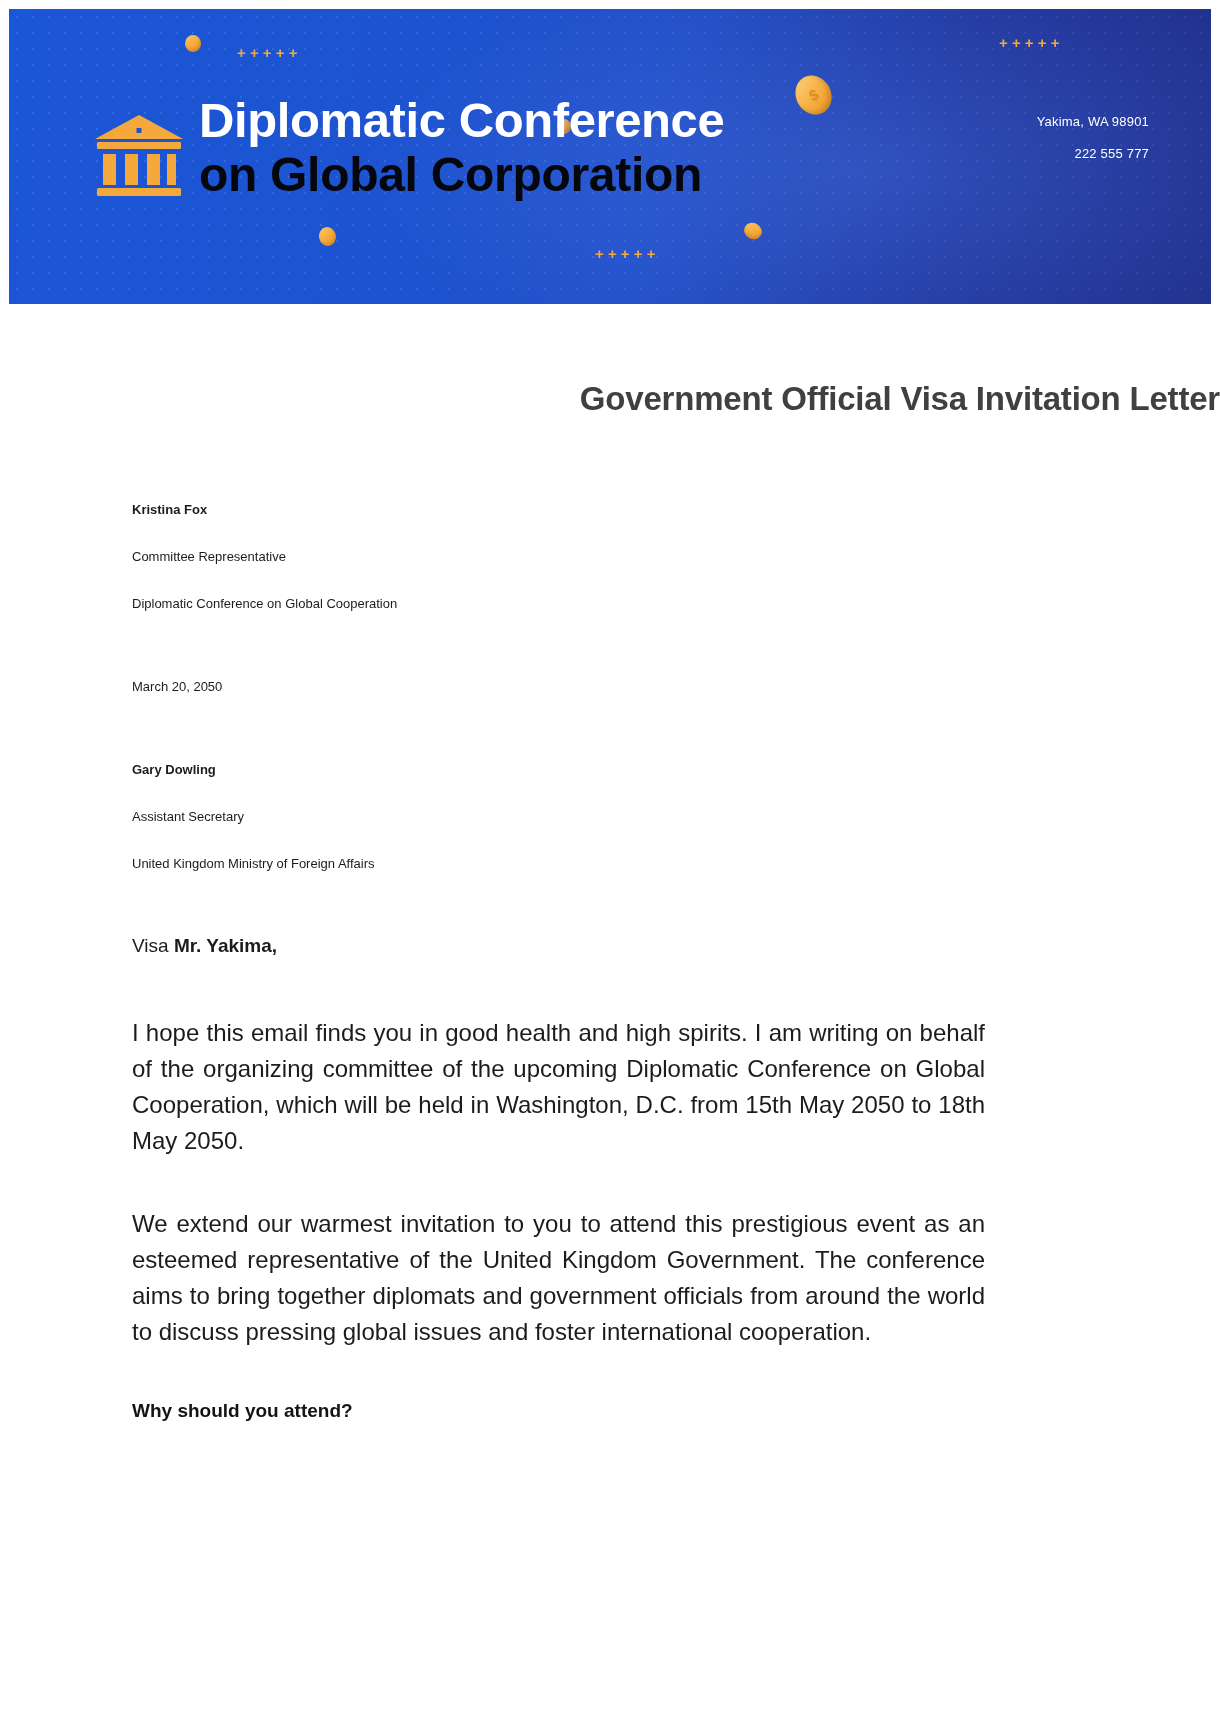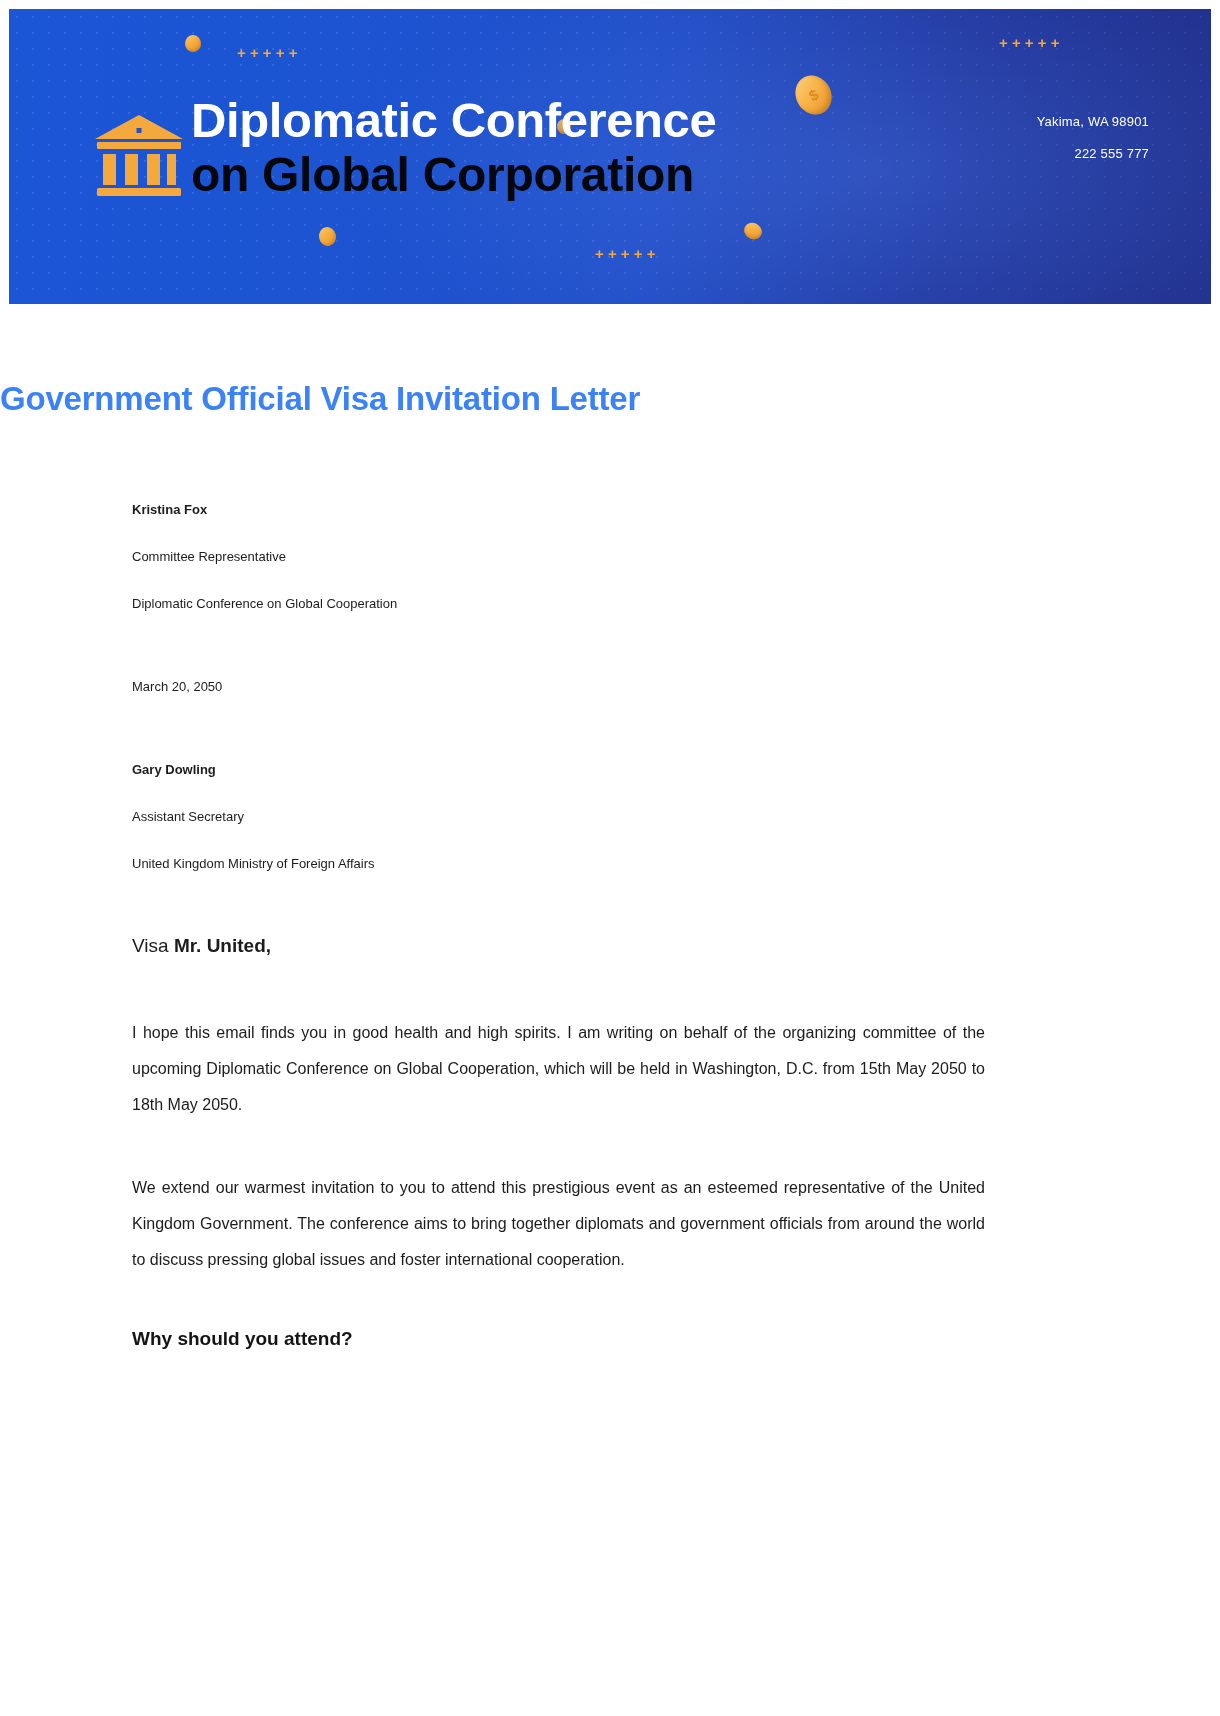--- a/index.html
+++ b/index.html
@@ -56,62 +56,62 @@
     content:"$";
     position:absolute; left:0; right:0; top:50%; transform:translateY(-50%);
     text-align:center; font-size:15px; color:#D98A22; font-weight:700;
     font-family:"Liberation Sans", sans-serif;
   }
 
   
   .bank-icon { position:absolute; left:84px; top:104px; width:92px; height:86px; }
 
   
-  .banner-title-wrap { position:absolute; left:182px; top:84px; width:660px; }
+  .banner-title-wrap { position:absolute; left:190px; top:84px; width:660px; }
   .banner-line1 {
     font-size:49px; line-height:55px; font-weight:700; color:#ffffff;
     letter-spacing:-0.4px;
   }
   .banner-line2 {
     font-size:48px; line-height:50px; font-weight:700; color:#05070d;
     letter-spacing:-0.3px; margin-top:2px;
   }
 
   .banner-contact {
     position:absolute; right:62px; top:97px;
     text-align:right; color:#ffffff;
     font-size:13px; line-height:32px; font-weight:400;
     letter-spacing:0.2px;
   }
 
   
   .doc-title {
-    position:absolute; left:0; right:14px; top:378px;
-    text-align:left;
+    position:absolute; left:0; right:0; top:378px;
+    text-align:right;
     font-size:33px; line-height:42px; font-weight:700;
-    color:#3b82f6; letter-spacing:-0.2px;
+    color:#404040; letter-spacing:-0.2px;
   }
 
   .content {
     position:absolute;
     left:132px; top:486px;
     width:853px;
   }
 
   .ln { font-size:13px; line-height:47px; color:#1c1c1c; font-weight:400; white-space:nowrap; }
   .ln.bold { font-weight:700; }
   .spacer-sm { height:36px; }
   .spacer-md { height:36px; }
   .spacer-lg { height:44px; }
 
   .salutation { font-size:19px; line-height:30px; color:#1c1c1c; }
   .salutation b { font-weight:700; }
 
   .para {
-    font-size:16px; line-height:36px; color:#1c1c1c;
+    font-size:24px; line-height:36px; color:#1c1c1c;
     text-align:justify; text-justify:inter-word;
     margin-top:47px;
   }
   .para.first { margin-top:54px; }
 
   .subhead {
     font-size:19px; line-height:30px; font-weight:700; color:#141414;
     margin-top:46px;
   }
 </style>
@@ -173,20 +173,20 @@
   <div class="spacer-md"></div>
 
   <div>
     <div class="ln bold">Gary Dowling</div>
     <div class="ln">Assistant Secretary</div>
     <div class="ln">United Kingdom Ministry of Foreign Affairs</div>
   </div>
 
   <div class="spacer-lg"></div>
 
-  <div class="salutation"><span>Visa </span><b>Mr. United,</b></div>
+  <div class="salutation"><span>Visa </span><b>Mr. Yakima,</b></div>
 
   <div class="para first">I hope this email finds you in good health and high spirits. I am writing on behalf of the organizing committee of the upcoming Diplomatic Conference on Global Cooperation, which will be held in Washington, D.C. from 15th May 2050 to 18th May 2050.</div>
 
   <div class="para">We extend our warmest invitation to you to attend this prestigious event as an esteemed representative of the United Kingdom Government. The conference aims to bring together diplomats and government officials from around the world to discuss pressing global issues and foster international cooperation.</div>
 
   <div class="subhead">Why should you attend?</div>
 </div>
 
 </body></html>

